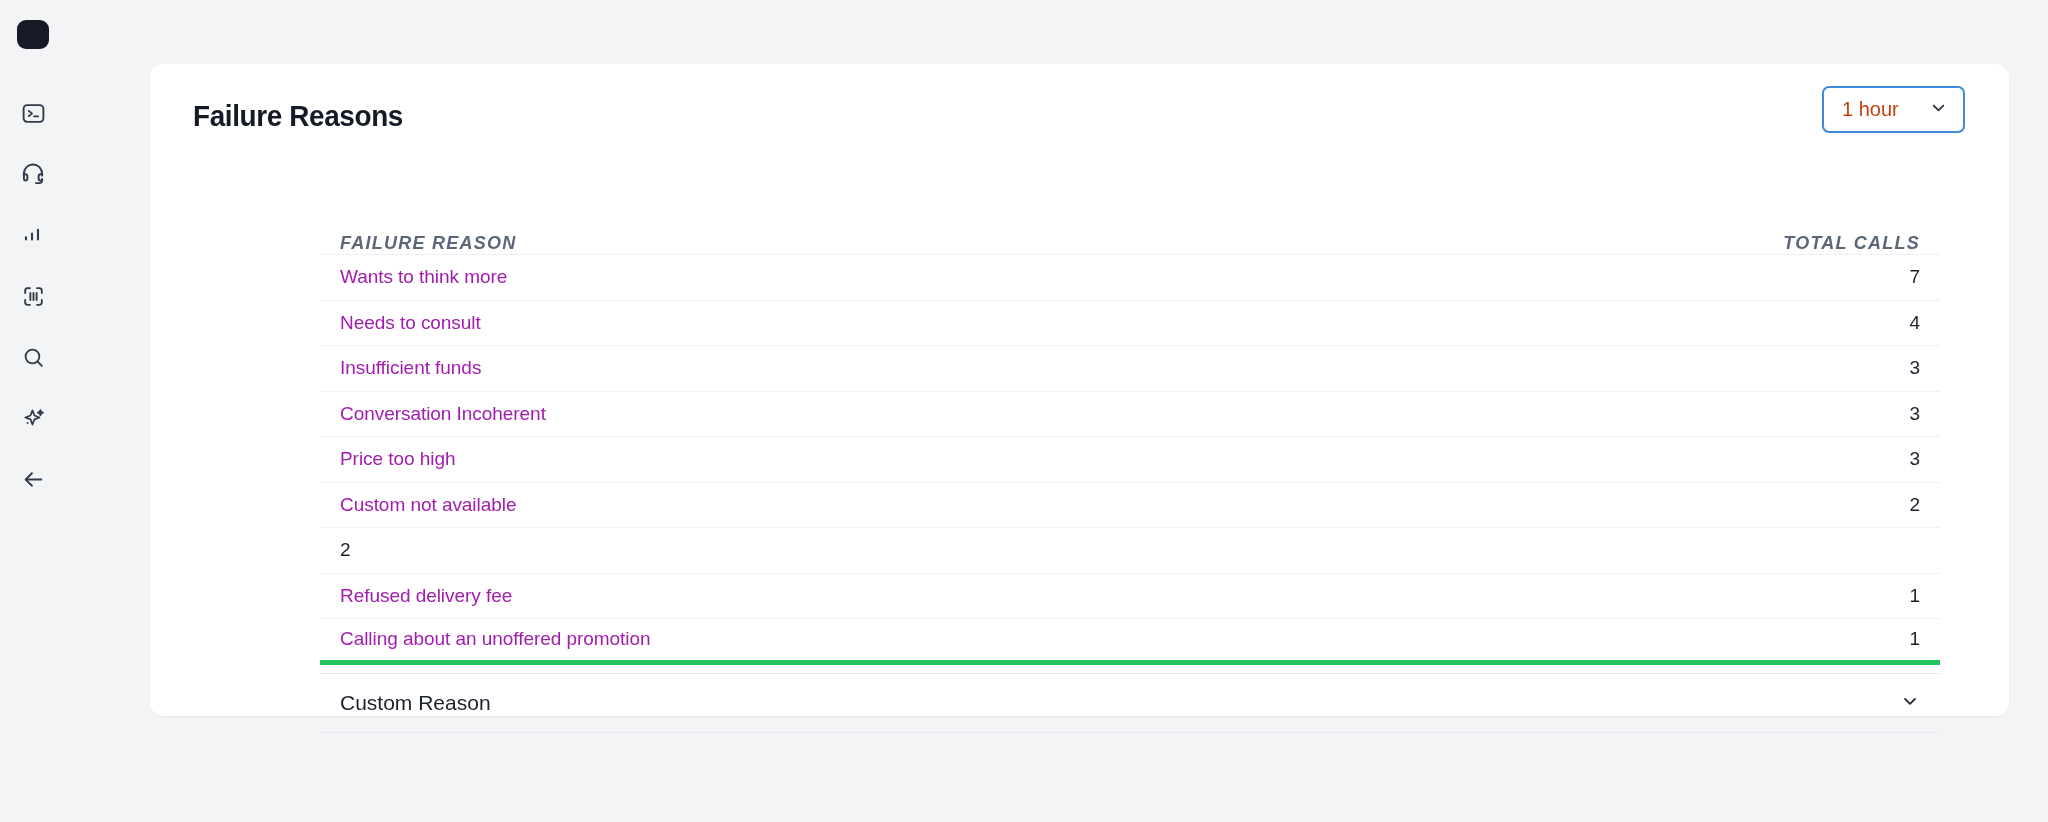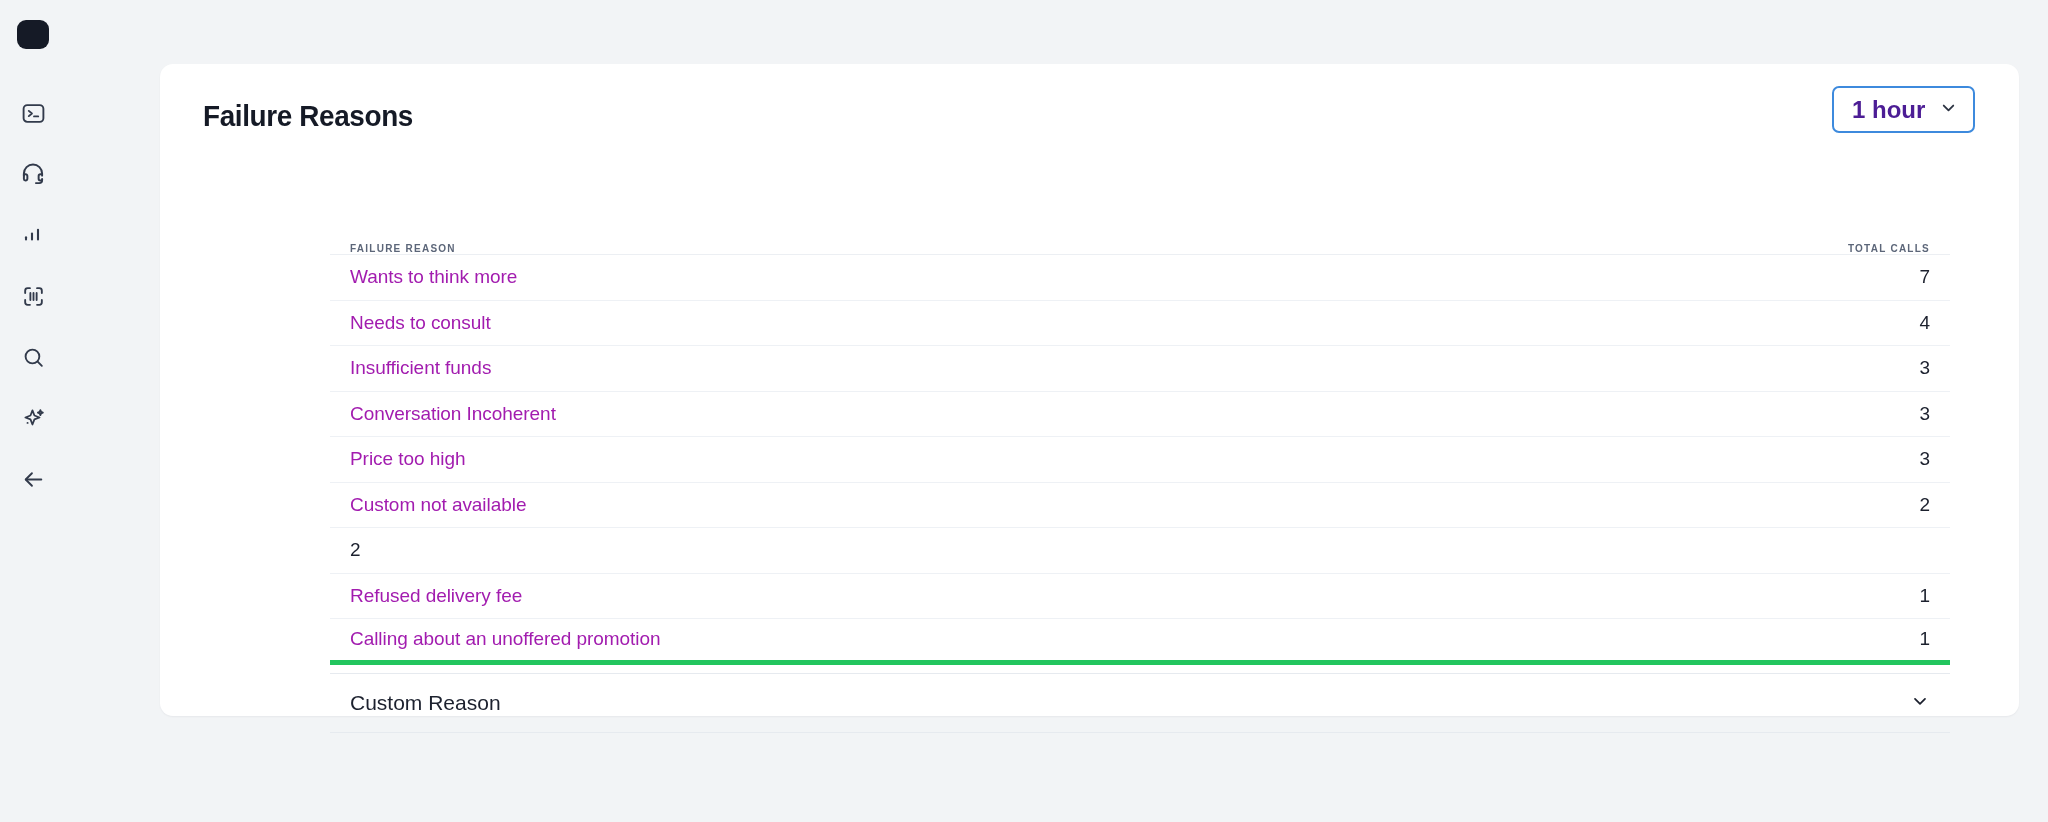--- a/index.html
+++ b/index.html
@@ -53,21 +53,21 @@
     align-items: center;
     justify-content: center;
     color: #323a4b;
     cursor: pointer;
   }
   .nav-item svg { display: block; }
 
   
   #card {
     position: absolute;
-    left: 160px;
+    left: 150px;
     top: 64px;
     width: 1859px;
     height: 652px;
     background: #ffffff;
     border-radius: 13px;
     box-shadow: 0 1px 2px rgba(16,24,40,0.05);
   }
 
   #card-header {
     position: relative;
@@ -98,46 +98,46 @@
     border: 2px solid #3d8add;
     border-radius: 7px;
     background: #fff;
     display: flex;
     align-items: center;
     justify-content: space-between;
     padding: 0 15px 0 18px;
     cursor: pointer;
   }
   #range-select-label {
-    font-size: 24px;
-    color: #4c1d95;
-    font-weight: bold;
+    font-size: 20px;
+    color: #c2410c;
   }
   #range-select .chev { color: #2c3342; display: block; }
 
   
   #table {
     position: absolute;
     left: 170px;
     top: 155px;
     width: 1620px;
   }
 
   .thead {
     display: flex;
     align-items: flex-end;
     height: 36px;
     padding: 0 20px 0 20px;
     border-bottom: 1px solid #eceff3;
   }
   .th {
-    font-size: 10px;
+    font-size: 18px;
     font-weight: 700;
     letter-spacing: 1.25px;
     color: #5c6679;
+    font-style: italic;
   }
   .th.left  { flex: 1; }
   .th.right { text-align: right; margin-left: 39px; }
 
   .row {
     display: flex;
     align-items: center;
     height: 45.5px;
     padding: 0 20px 0 20px;
     border-bottom: 1px solid #eef1f5;

